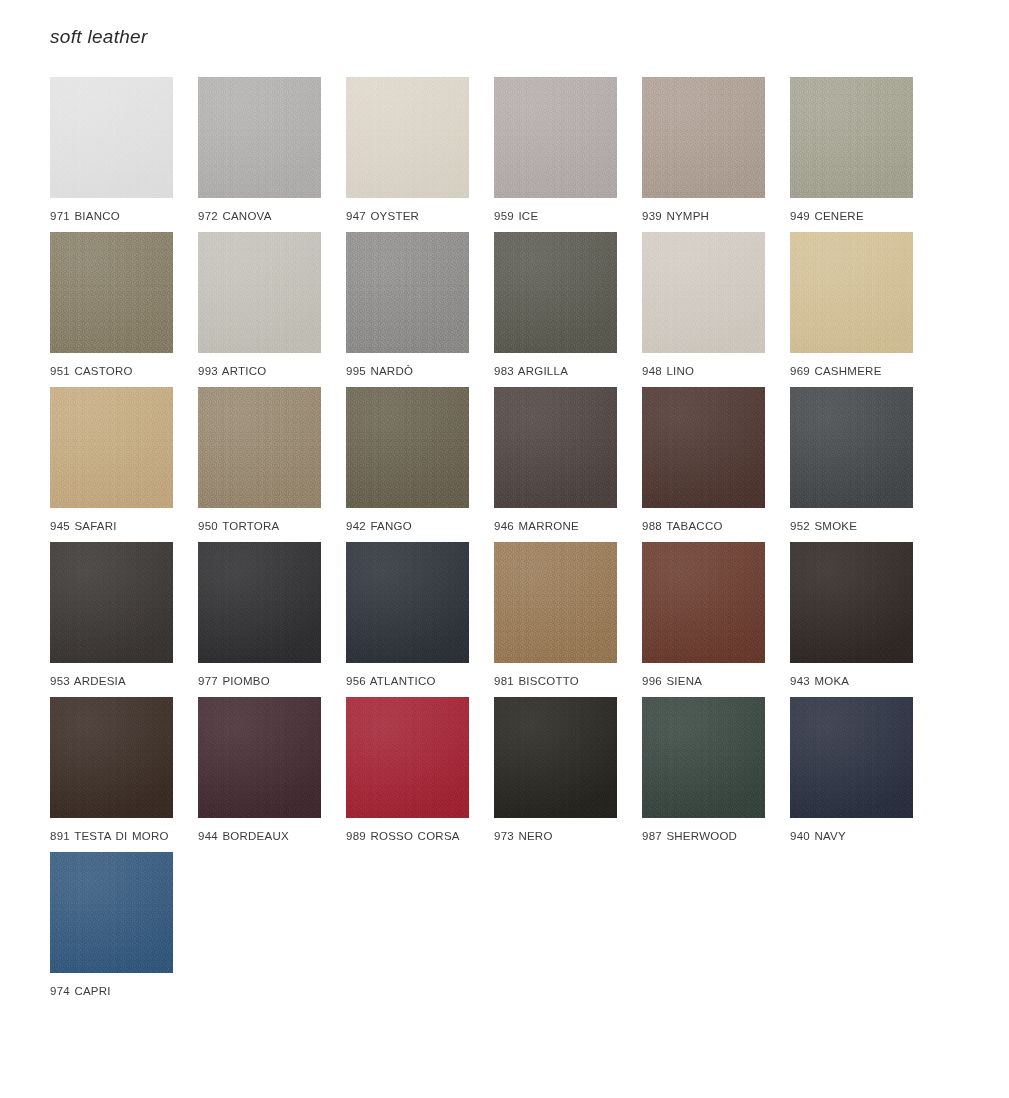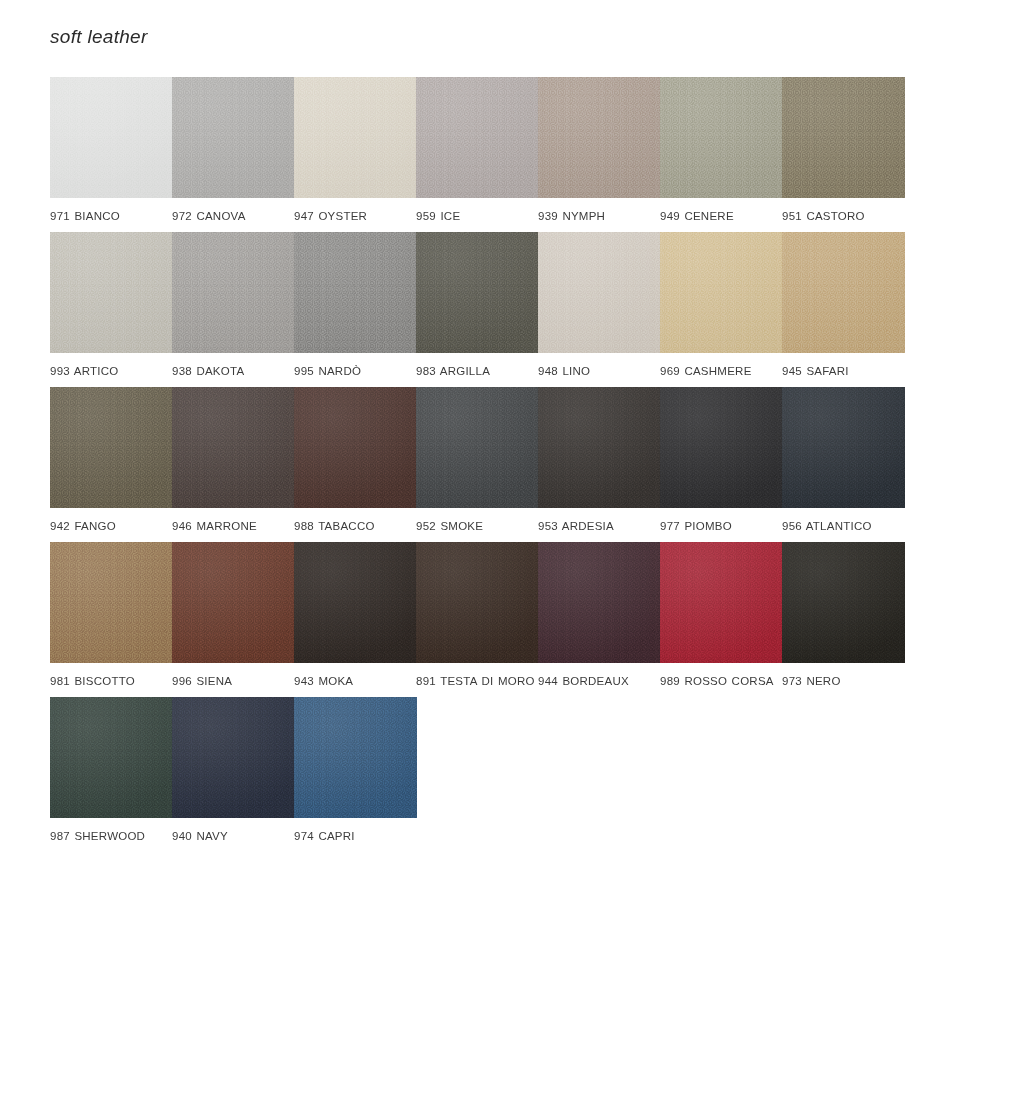--- a/index.html
+++ b/index.html
@@ -48,21 +48,21 @@
     position: absolute;
     left: 50px;
     top: 77px;
     width: 912px;
     display: flex;
     flex-wrap: wrap;
     gap: 0;
   }
 
   .cell {
-    width: 122px;
+    width: 148px;
     margin-right: 0;
     margin-bottom: 0;
     height: 155px;
   }
 
   .swatch {
     position: relative;
     width: 123px;
     height: 121px;
     overflow: hidden;
@@ -136,44 +136,44 @@
       </div>
       <div class="cell">
         <div class="swatch" style="background-color: rgb(138, 129, 105);"></div>
         <div class="label">951 CASTORO</div>
       </div>
       <div class="cell">
         <div class="swatch" style="background-color: rgb(198, 195, 187);"></div>
         <div class="label">993 ARTICO</div>
       </div>
       <div class="cell">
-        <div class="swatch" style="background-color: rgb(167, 165, 162);"></div>
-        <div class="label">938 DAKOTA</div>
-      </div>
-      <div class="cell">
         <div class="swatch" style="background-color: rgb(144, 143, 141);"></div>
         <div class="label">995 NARDÒ</div>
       </div>
       <div class="cell">
         <div class="swatch" style="background-color: rgb(93, 92, 82);"></div>
         <div class="label">983 ARGILLA</div>
       </div>
       <div class="cell">
         <div class="swatch" style="background-color: rgb(212, 205, 195);"></div>
         <div class="label">948 LINO</div>
       </div>
       <div class="cell">
         <div class="swatch" style="background-color: rgb(214, 194, 154);"></div>
         <div class="label">969 CASHMERE</div>
       </div>
       <div class="cell">
         <div class="swatch" style="background-color: rgb(198, 173, 130);"></div>
         <div class="label">945 SAFARI</div>
       </div>
       <div class="cell">
+        <div class="swatch" style="background-color: rgb(154, 138, 113);"></div>
+        <div class="label">950 TORTORA</div>
+      </div>
+      <div class="cell">
         <div class="swatch" style="background-color: rgb(107, 100, 81);"></div>
         <div class="label">942 FANGO</div>
       </div>
       <div class="cell">
         <div class="swatch" style="background-color: rgb(79, 68, 64);"></div>
         <div class="label">946 MARRONE</div>
       </div>
       <div class="cell">
         <div class="swatch" style="background-color: rgb(80, 54, 48);"></div>
         <div class="label">988 TABACCO</div>

